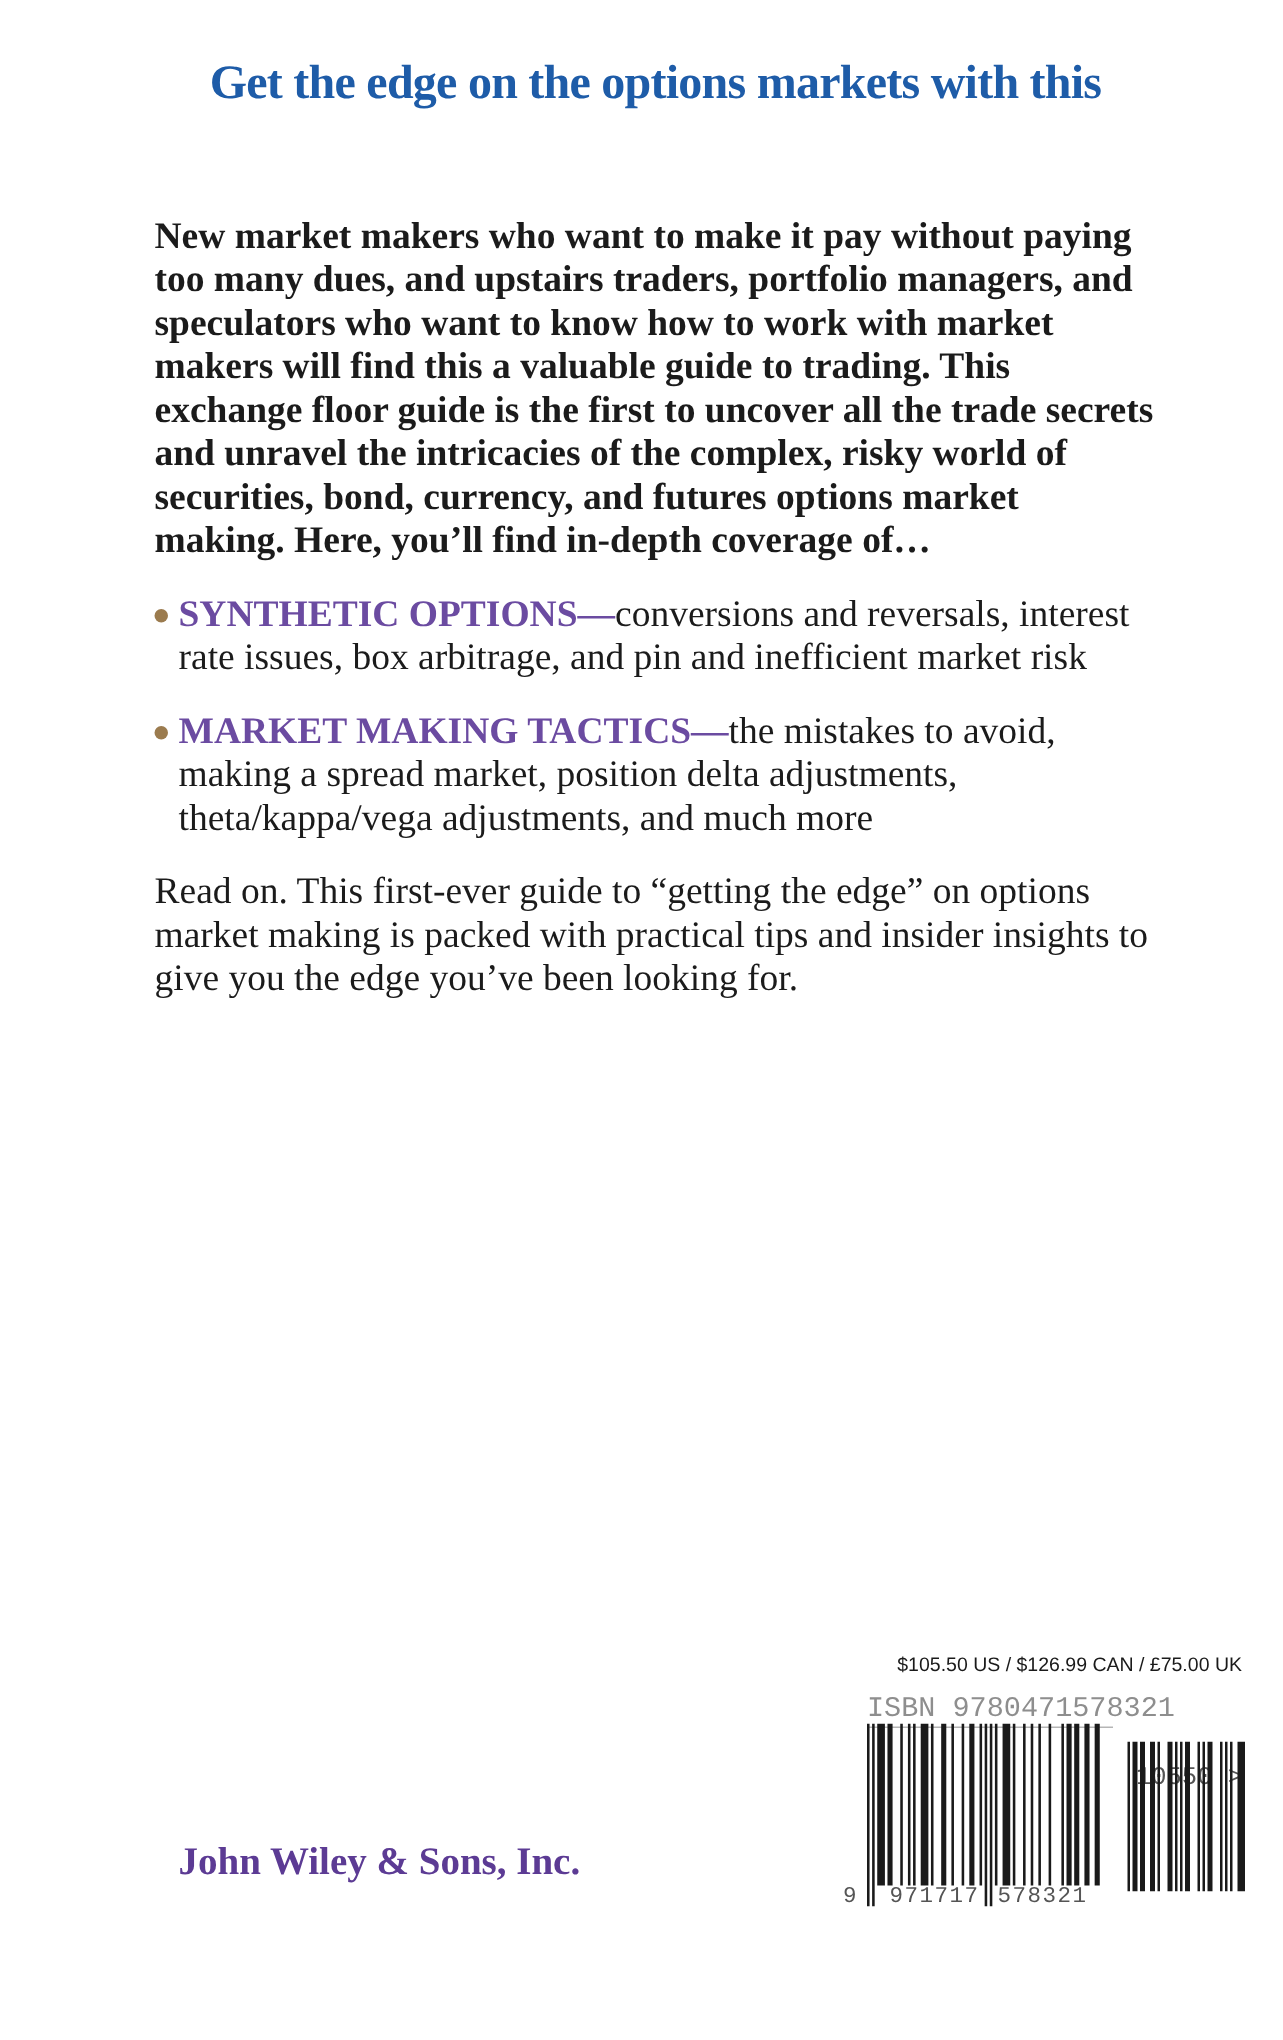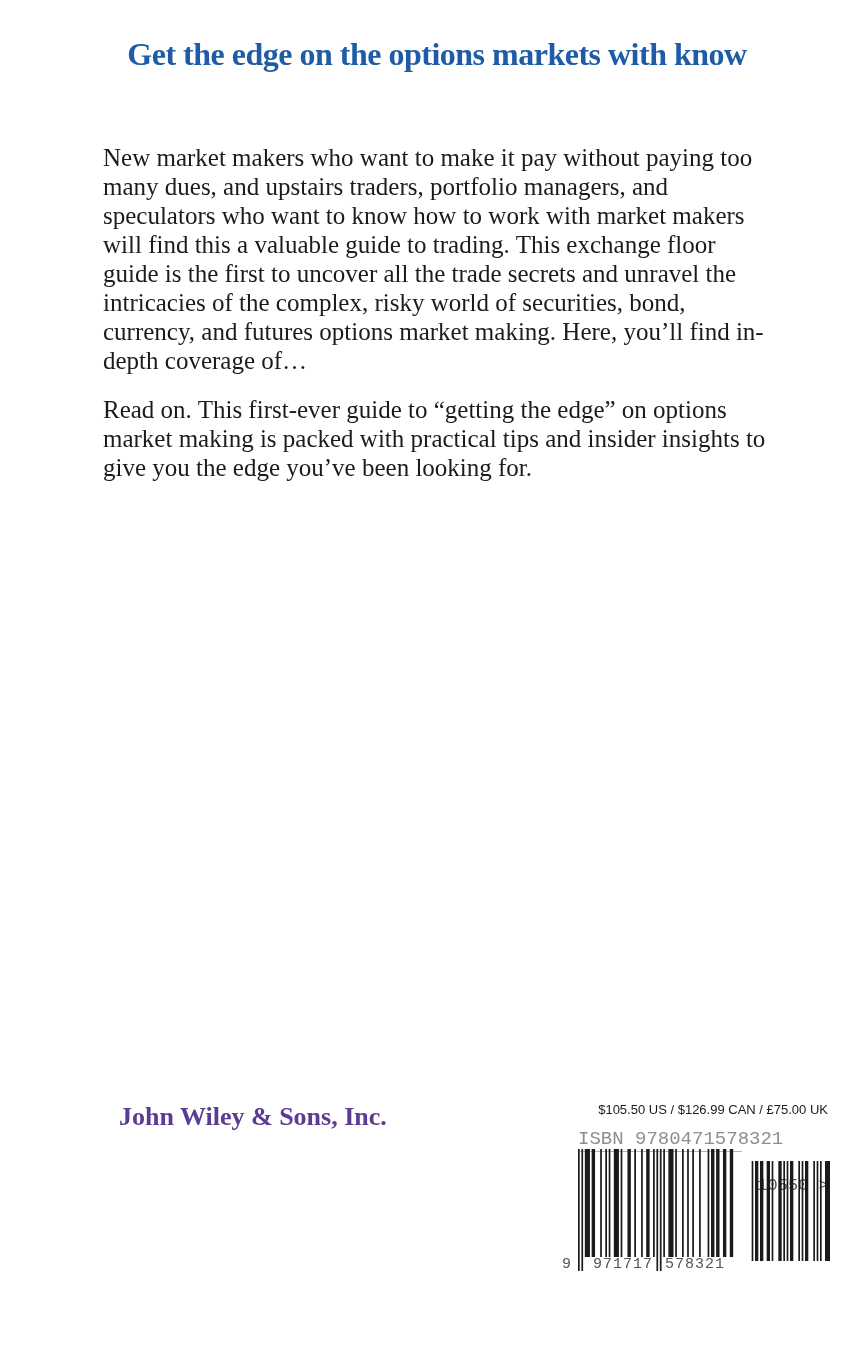--- a/index.html
+++ b/index.html
@@ -32,20 +32,21 @@
     font-size:32px;
     font-weight:bold;
     line-height:37px;
     letter-spacing:-0.5px;
     color:var(--headline-blue);
   }
   .intro{
     margin:70px 0 0 0;
     font-size:25px;
     line-height:29px;
+    font-weight:bold;
   }
   .closing{
     margin:20px 0 15px 0;
     font-size:25px;
     line-height:29px;
   }
   .bullet{
     position:relative;
     margin:20px 0 0 0;
     padding-left:16px;
@@ -58,21 +59,21 @@
     width:9px;height:9px;
     border-radius:50%;
     background:var(--dot-tan);
   }
   .kw{
     font-weight:bold;
     color:var(--keyword-purple);
   }
   .publisher{
     position:absolute;
-    left:119px;top:1102px;
+    left:119px;top:1226px;
     font-size:26px;
     font-weight:bold;
     color:var(--publisher-purple);
   }
   .price{
     position:absolute;
     left:568px;top:1102px;width:260px;
     text-align:right;
     font-family:"Liberation Sans", sans-serif;
     font-size:13px;
@@ -119,28 +120,30 @@
   .bc-d1{left:561px;width:12px;}
   .bc-d2{left:592px;width:62px;}
   .bc-d3{left:664px;width:62px;}
 </style>
 </head>
 <body>
 
 <div class="page">
 
   <div class="content">
-    <h1 class="headline"><span>Get the edge on the options markets with know</span><br></h1>
+    <h1 class="headline"><span>Get the edge on the options markets with this</span><br></h1>
 
     <p class="intro">New market makers who want to make it pay without paying too many dues, and upstairs traders, portfolio managers, and speculators who want to know how to work with market makers will find this a valuable guide to trading. This exchange floor guide is the first to uncover all the trade secrets and unravel the intricacies of the complex, risky world of securities, bond, currency, and futures options market making. Here, you’ll find in-depth coverage of…</p>
 
     <div id="feature-list">
-
-
-
+  <p class="bullet"><span class="dot"></span><span class="kw">SYNTHETIC OPTIONS</span><span class="kw">—</span><span>conversions and reversals, interest rate issues, box arbitrage, and pin and inefficient market risk</span></p>
+
+
+
+  <p class="bullet"><span class="dot"></span><span class="kw">MARKET MAKING TACTICS</span><span class="kw">—</span><span>the mistakes to avoid, making a spread market, position delta adjustments, theta/kappa/vega adjustments, and much more</span></p>
 </div>
 
     <p class="closing">Read on. This first-ever guide to “getting the edge” on options market making is packed with practical tips and insider insights to give you the edge you’ve been looking for.</p>
   </div>
 
   <div class="publisher">John Wiley &amp; Sons, Inc.</div>
 
   <div class="price">$105.50 US / $126.99 CAN / £75.00 UK</div>
 
   <div class="isbn-label">ISBN 9780471578321</div>

